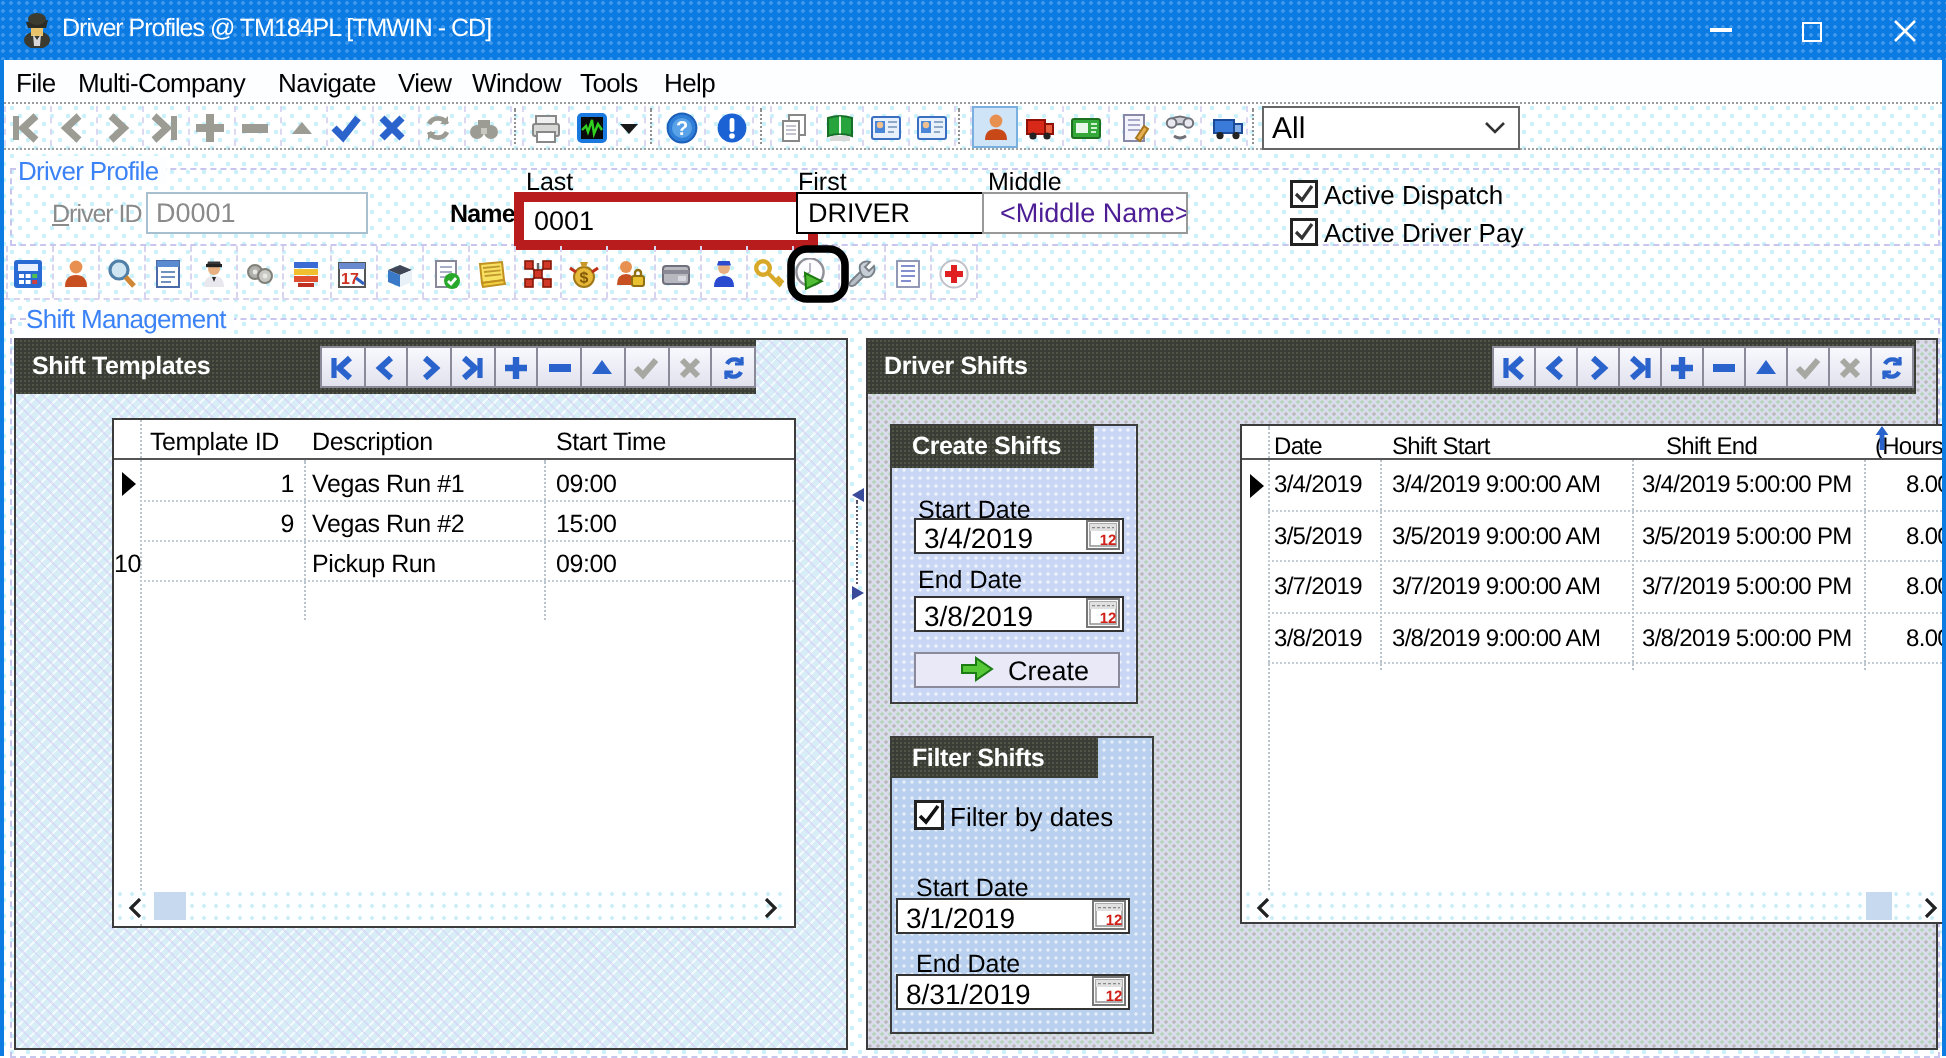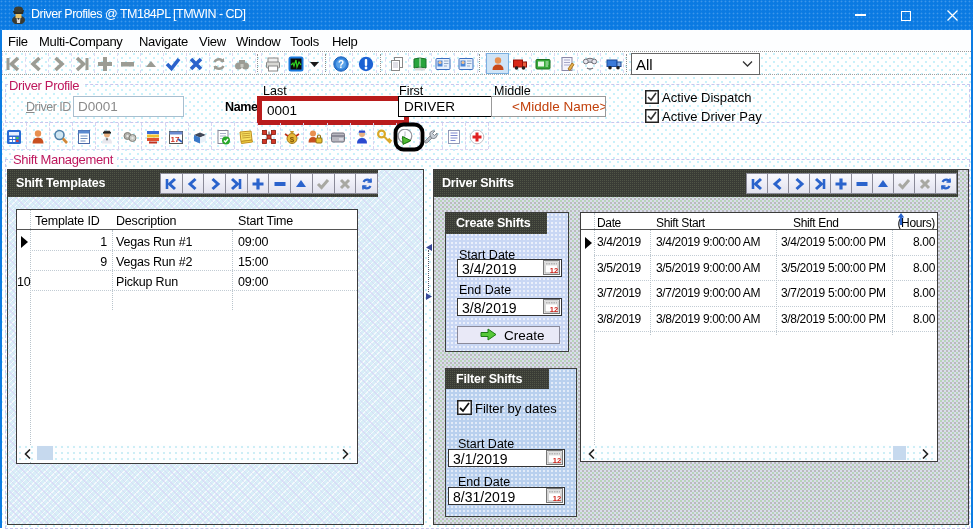--- a/index.html
+++ b/index.html
@@ -21,21 +21,21 @@
   #menubar{left:0;top:30px;width:973px;height:21px;background:#fdfeff;border-bottom:1px dotted #9a9a9a;}
   .mi{position:absolute;top:4px;font-size:13px;letter-spacing:-0.3px;color:#000;}
   
   #toolbar1{left:0;top:52px;width:973px;height:22px;border-bottom:1px dotted #a0a0a0;}
   .tsep{position:absolute;top:2px;height:18px;width:0;border-left:1px dotted #909090;}
   .icon16{position:absolute;width:16px;height:16px;}
   
   #combo{left:631px;top:53px;width:108px;height:21px;background:#fff;border:1px solid #777;padding-left:20px;}
   
   .grp{border:1px dashed #c8c6ee;}
-  .grplabel{position:absolute;font-size:13px;letter-spacing:-0.35px;color:#be185d;background:transparent;}
+  .grplabel{position:absolute;font-size:13px;letter-spacing:-0.35px;color:#3b82f6;background:transparent;}
   .labbg{background:#fdfeff;padding-right:4px;}
   
   .fld{position:absolute;background:#fff;font-size:13.5px;color:#000;white-space:nowrap;overflow:hidden;}
   .lab{position:absolute;font-size:12.5px;color:#000;white-space:nowrap;}
   
   #lpanel{left:7px;top:169px;width:415px;height:354px;border:1px solid #3c3c3c;
       background-color:#d8eef7;
       background-image:repeating-linear-gradient(45deg,rgba(214,204,246,.55) 0 1px,transparent 1px 4px),
                        repeating-linear-gradient(-45deg,rgba(255,255,255,.7) 0 1px,transparent 1px 4px);}
   #rpanel{left:433px;top:169px;width:534px;height:354px;border:1px solid #3c3c3c;
@@ -46,21 +46,21 @@
   .dbar{position:absolute;background-color:#3a3c36;
       background-image:radial-gradient(circle at 0.5px 0.5px,rgba(150,160,120,.25) 0.5px,transparent 0.8px);
       background-size:2px 2px;}
   .dtitle{position:absolute;color:#fff;font-weight:bold;font-size:12.5px;letter-spacing:-0.2px;}
   .navrow{position:absolute;display:flex;}
   .nb{width:22px;height:21px;flex:none;background:linear-gradient(#f8f8fe,#e2e2ee);
       border:1px solid #8a8a98;box-sizing:border-box;margin-right:0;display:flex;
       align-items:center;justify-content:center;}
   .nb+.nb{margin-left:-1px;}
   
-  .tbl{position:absolute;background:#fff;border:1px solid #3c3c3c;font-size:12.5px;letter-spacing:-0.2px;color:#000;}
+  .tbl{position:absolute;background:#fff;border:1px solid #3c3c3c;font-size:12.5px;letter-spacing:-0.2px;color:#000;margin-left:40px;}
   .thead{position:absolute;color:#000;white-space:nowrap;}
   .cell{position:absolute;color:#000;white-space:nowrap;}
   .dotv{position:absolute;border-left:1px dotted #b9c4cc;width:0;}
   .doth{position:absolute;border-top:1px dotted #c2ccd4;height:0;}
   .selcol{position:absolute;border-right:1px dotted #b9c4cc;}
   
   .subp{position:absolute;border:1px solid #3c3c3c;}
   #createp{left:11px;top:42px;width:122px;height:138px;
       background-color:#c9d7f4;
       background-image:radial-gradient(circle at 2px 2px,rgba(255,255,255,.65) 0.7px,transparent 1px);
@@ -276,21 +276,21 @@
 <div class="abs grp" style="left:5px;top:84px;width:963px;height:37px"></div>
 <div class="grplabel" style="left:9px;top:78px"><span class="labbg">Driver Profile</span></div>
 <div class="lab" style="left:26px;top:100px;color:#8a8a8a;letter-spacing:-0.5px"><span style="text-decoration:underline">D</span>river ID</div>
 <div class="fld" style="left:73px;top:96px;width:105px;height:19px;border:1px solid #a8bfd0;line-height:19px;padding-left:4px;color:#8a8a8a">D0001</div>
 <div class="lab" style="left:225px;top:100px;font-weight:600;font-size:12.5px;letter-spacing:-0.4px">Name</div>
 <div class="lab" style="left:263px;top:84px">Last</div>
 <div class="fld" style="left:257px;top:96px;width:137px;height:19px;border:5px solid #b91c1c;line-height:19px;padding-left:5px">0001</div>
 <div class="lab" style="left:399px;top:84px">First</div>
 <div class="fld" style="left:398px;top:96px;width:91px;height:19px;border:1px solid #000;line-height:19px;padding-left:5px">DRIVER</div>
 <div class="lab" style="left:494px;top:84px">Middle</div>
-<div class="fld" style="left:491px;top:96px;width:93px;height:19px;border:1px solid #999;line-height:19px;padding-left:20px;color:#c2410c">&lt;Middle Name&gt;</div>
+<div class="fld" style="left:491px;top:96px;width:93px;height:19px;border:1px solid #999;line-height:19px;padding-left:8px;color:#4c1d95">&lt;Middle Name&gt;</div>
 <svg class="abs" style="left:645px;top:90px" width="14" height="14" viewBox="0 0 14 14">
   <rect x="0.75" y="0.75" width="12.5" height="12.5" fill="#fff" stroke="#222" stroke-width="1.5"></rect>
   <path d="M3 7 L6 10 L11 3" stroke="#333" stroke-width="1.6" fill="none"></path>
 </svg>
 <div class="lab" style="left:662px;top:90px;font-size:13px">Active Dispatch</div>
 <svg class="abs" style="left:645px;top:109px" width="14" height="14" viewBox="0 0 14 14">
   <rect x="0.75" y="0.75" width="12.5" height="12.5" fill="#fff" stroke="#222" stroke-width="1.5"></rect>
   <path d="M3 7 L6 10 L11 3" stroke="#333" stroke-width="1.6" fill="none"></path>
 </svg>
 <div class="lab" style="left:662px;top:109px;font-size:13px">Active Driver Pay</div>

